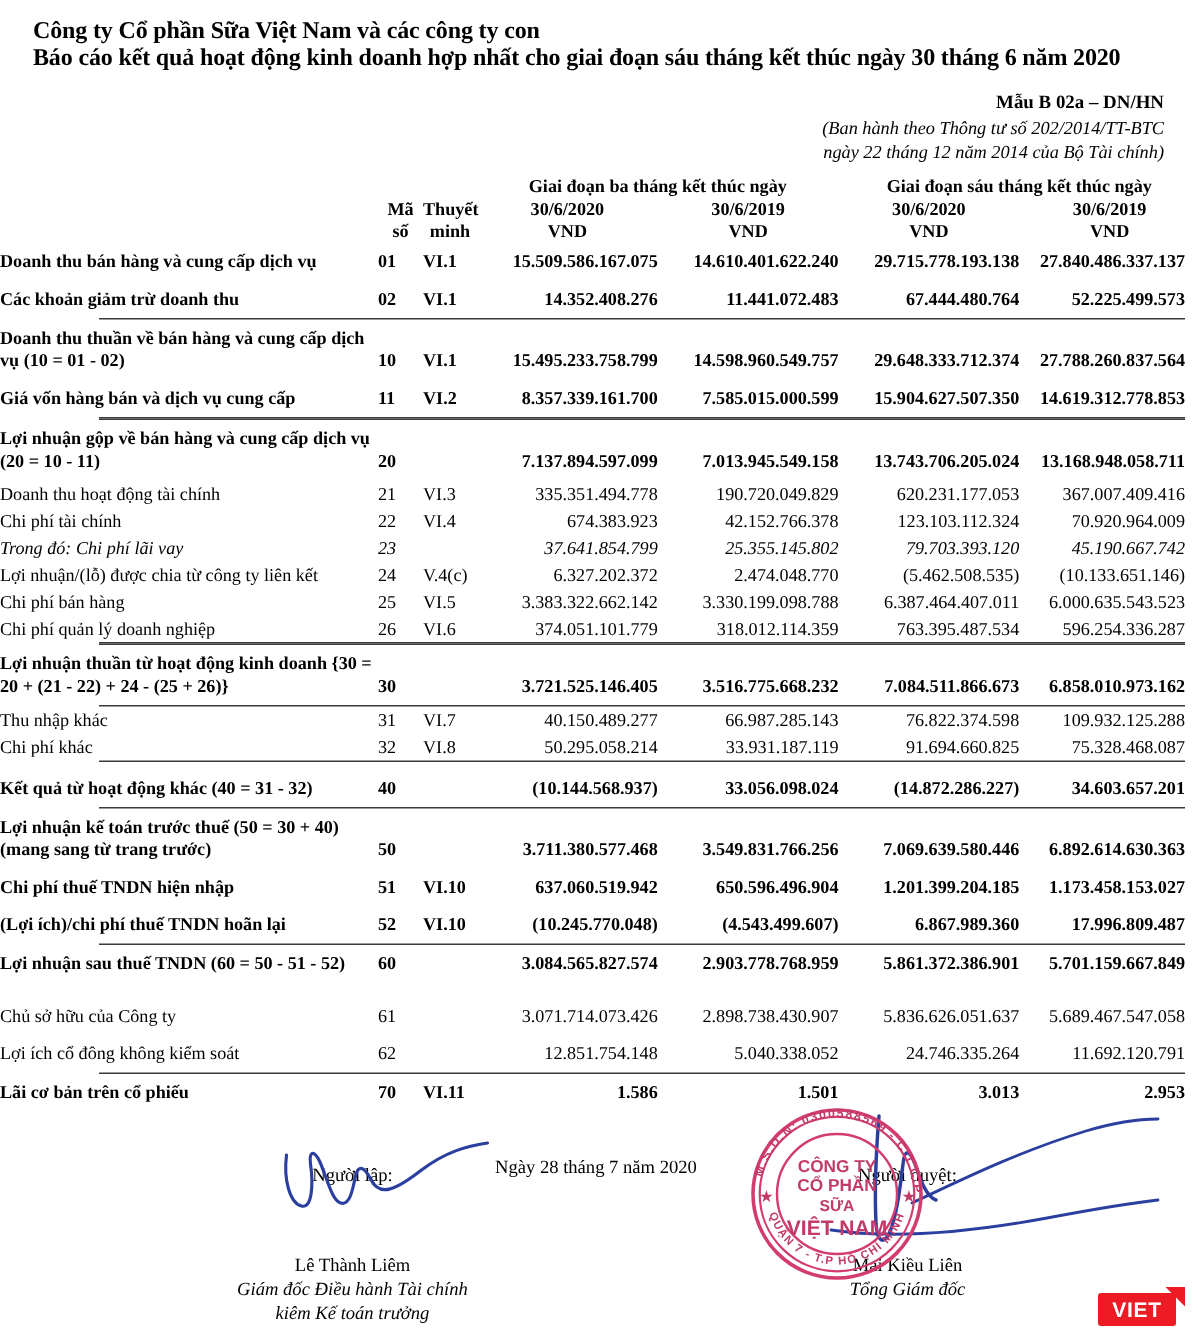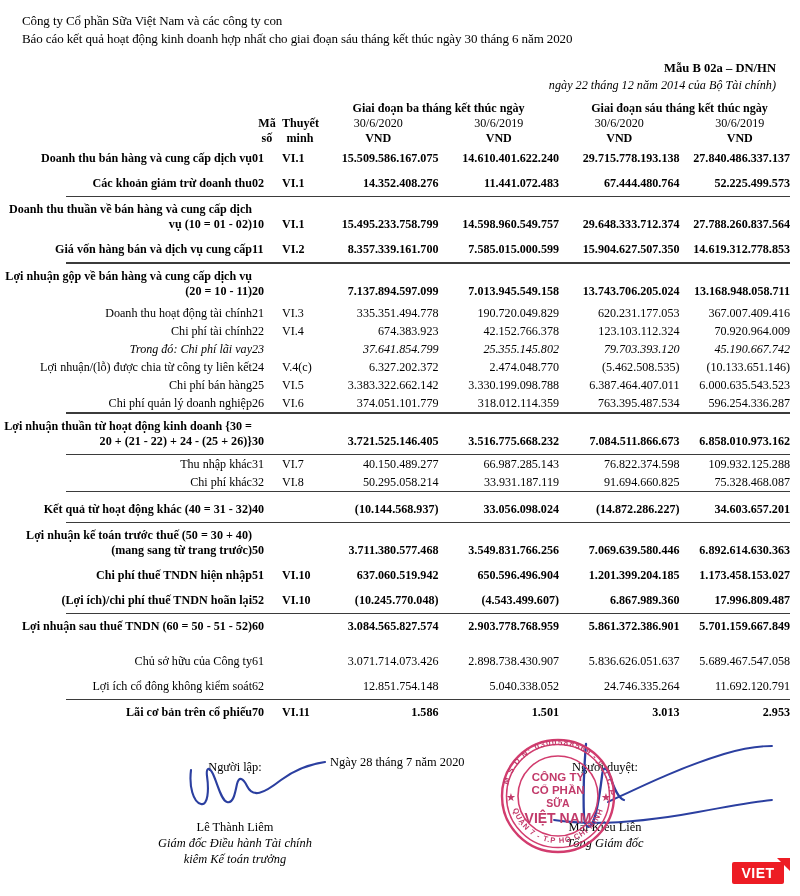--- a/index.html
+++ b/index.html
@@ -23,22 +23,22 @@
     height: 896px;
     padding: 0;
     box-sizing: border-box;
   }
 
   
   .doc-header {
     padding: 12px 12px 0 22px;
   }
   .doc-title-line {
-    font-weight: normal;
-    font-size: 13px;
+    font-weight: bold;
+    font-size: 16px;
     line-height: 18px;
     letter-spacing: -0.1px;
     white-space: nowrap;
   }
   .form-block {
     margin-top: 12px;
     text-align: right;
     padding-right: 12px;
   }
   .form-code {
@@ -73,21 +73,21 @@
   
   .hdr-grp {
     text-align: center;
     font-weight: bold;
     font-size: 12.2px;
     line-height: 15px;
     padding-bottom: 1px;
   }
   .hdr-sub {
     text-align: center;
-    font-weight: normal;
+    font-weight: bold;
     font-size: 12.2px;
     line-height: 15px;
   }
   .hdr-stack {
     text-align: center;
     font-weight: bold;
     font-size: 12.2px;
     line-height: 15px;
     padding-bottom: 2px;
   }
@@ -97,21 +97,21 @@
     font-size: 12.2px;
     line-height: 15px;
     padding-bottom: 4px;
   }
 
   
   tr.row > td { padding-top: 5px; padding-bottom: 5px; }
   tr.row.tight > td { padding-top: 1.5px; padding-bottom: 1.5px; }
 
   td.label {
-    text-align: right;
+    text-align: left;
     padding-left: 25px;
     padding-right: 6px;
     line-height: 15px;
   }
   td.code {
     text-align: left;
     padding-left: 2px;
     line-height: 15px;
     margin-top: 12px;
   }
@@ -232,20 +232,21 @@
 <body>
 
 <div class="page">
 
   <div class="doc-header">
     <div class="doc-title-line">Công ty Cổ phần Sữa Việt Nam và các công ty con</div>
     <div class="doc-title-line">Báo cáo kết quả hoạt động kinh doanh hợp nhất cho giai đoạn sáu tháng kết thúc ngày 30 tháng 6 năm 2020</div>
 
     <div class="form-block">
       <div class="form-code">Mẫu B 02a – DN/HN</div>
+      <div class="form-note">(Ban hành theo Thông tư số 202/2014/TT-BTC</div>
       <div class="form-note">ngày 22 tháng 12 năm 2014 của Bộ Tài chính)</div>
     </div>
   </div>
 
   <table class="fin">
     <colgroup>
       <col class="c-label">
         <col class="c-code">
         <col class="c-note">
       <col class="c-num">

